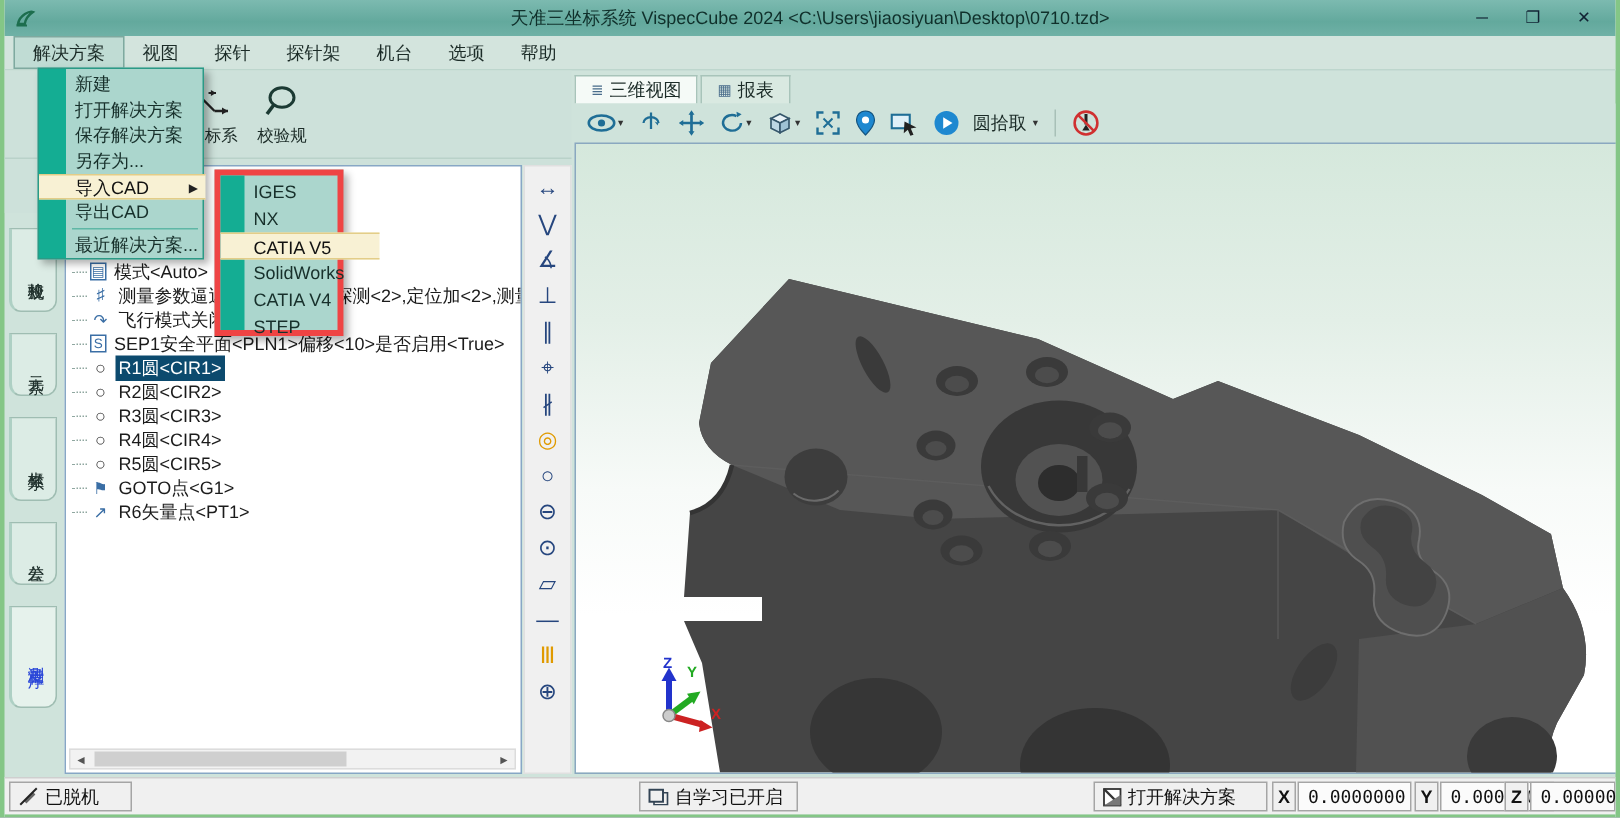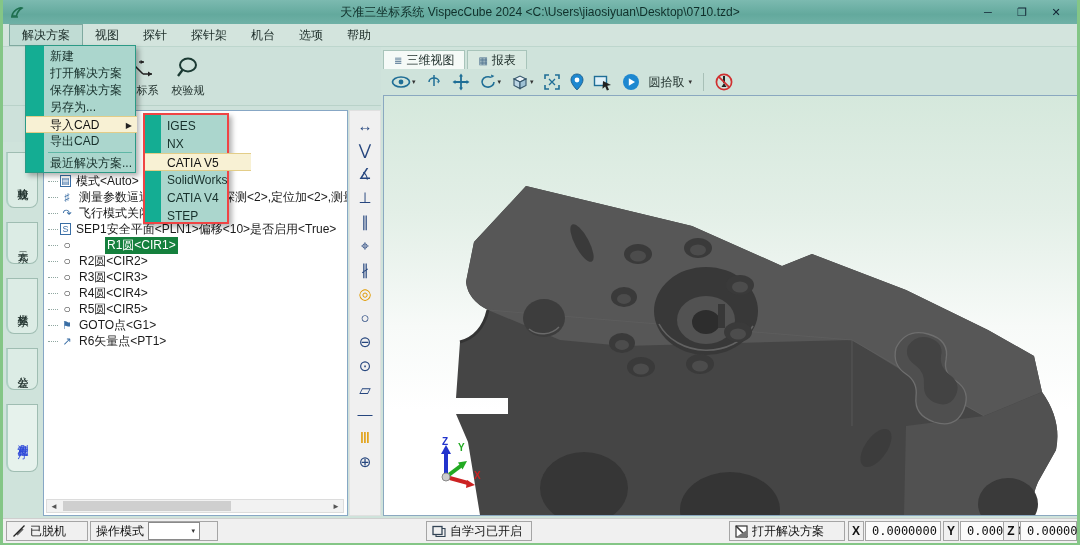--- a/index.html
+++ b/index.html
@@ -33,35 +33,35 @@
         writing-mode:vertical-rl;text-orientation:upright;font-size:11px;color:#20312d;letter-spacing:1px;}
   .vtab.active{color:#2a46d8;background:#e6f2ec;}
   
   #tree-panel{left:40px;top:110px;width:305px;height:406px;background:#ffffff;border:1px solid #87a7c5;overflow:hidden;}
   .trow{position:absolute;left:4px;height:16px;display:flex;align-items:center;white-space:nowrap;font-size:12px;color:#1b1b1b;}
   .trow::before{content:"";display:inline-block;width:10px;border-top:1px dotted #8fa7a0;margin-right:2px;}
   .tglyph{display:inline-block;width:14px;text-align:center;font-size:11px;color:#3a6ea5;margin-right:3px;}
   .tglyph.circ{color:#333;font-size:12px;}
   .tglyph.boxed{border:1px solid #3a6ea5;font-size:9px;line-height:11px;width:11px;height:12px;color:#3a6ea5;}
   .tlabel{padding:0 2px;}
-  .tlabel.sel{background:#15803d;color:#ffffff;margin-left:28px;}
+  .tlabel.sel{background:#0c4a6e;color:#ffffff;}
   #tree-hscroll{position:absolute;left:2px;bottom:2px;width:298px;height:14px;background:#f2f2f2;border:1px solid #dcdcdc;display:flex;align-items:center;}
   .scroll-arrow{width:14px;text-align:center;font-size:8px;color:#555;}
   #tree-thumb{position:absolute;left:16px;width:168px;height:10px;background:#cfcfcf;}
   
   #geo-strip{left:346px;top:110px;width:32px;height:406px;background:#f0f0f0;border:1px solid #e0e0e0;}
   .geo-icon{position:absolute;left:0;width:30px;height:22px;text-align:center;font-size:15px;line-height:22px;color:#26467e;}
   .geo-icon.orange{color:#e09a00;}
   
   #solution-menu{left:22px;top:45px;width:111px;height:128px;background:#abd6cd;border:1px solid #2b9a86;box-shadow:3px 3px 5px rgba(0,0,0,.30);z-index:50;}
   #solution-gutter{position:absolute;left:0;top:0;width:18px;height:100%;background:#14ad93;}
   .mrow{position:absolute;left:0;width:111px;height:17px;line-height:17px;font-size:12px;color:#17302b;padding-left:24px;}
   .mrow .subarrow{position:absolute;right:5px;font-size:8px;color:#222;}
   .mrow.hl{background:#f8f1d4;border-top:1px solid #e3cd88;border-bottom:1px solid #e3cd88;color:#111;}
-  #cad-submenu{left:140px;top:113px;width:86px;height:111px;background:#abd6cd;border:2px solid #ef4444;box-shadow:3px 3px 5px rgba(0,0,0,.30);z-index:60;padding-left:24px;}
+  #cad-submenu{left:140px;top:113px;width:86px;height:111px;background:#abd6cd;border:4px solid #ef4444;box-shadow:3px 3px 5px rgba(0,0,0,.30);z-index:60;padding-left:24px;}
   #cad-gutter{position:absolute;left:0;top:0;width:16px;height:100%;background:#14ad93;}
   .srow{position:absolute;left:0;width:106px;height:18px;line-height:18px;font-size:12px;color:#17302b;padding-left:22px;}
   .srow.hl{background:#f8f1d4;border-top:1px solid #e3cd88;border-bottom:1px solid #e3cd88;color:#111;}
   
   #view-tabs{left:380px;top:50px;width:698px;height:19px;display:flex;gap:2px;}
   .vptab{height:19px;display:flex;align-items:center;gap:4px;padding:0 10px;font-size:12px;color:#1c2c28;background:#d9e9e1;border:1px solid #a8c4ba;border-bottom:none;}
   .vptab.active{background:#f5faf7;}
   .vptab .ticon{font-size:10px;color:#4a6d8c;}
   #view-toolbar{left:380px;top:69px;width:698px;height:26px;background:#cfe3db;display:flex;align-items:center;gap:9px;padding-left:8px;}
   .vt-item{display:flex;align-items:center;gap:1px;}
@@ -410,26 +410,20 @@
   </div>
 
   <div id="statusbar" class="abs">
     <div class="seg" style="left:3px;width:82px">
       <svg width="14" height="14" viewBox="0 0 14 14">
         <path d="M4,10 L10,4 l1.6,1.6 L5.6,11.6 Z" fill="#666666"></path>
         <path d="M1.5,12.5 L12.5,1.5" stroke="#222222" stroke-width="1.3"></path>
       </svg>
       <span>已脱机</span>
     </div>
-    <div class="seg" style="left:87px;width:128px">
-      <span>操作模式</span>
-      <div class="combo" style="width:52px">
-        <span class="caret">▾</span>
-      </div>
-    </div>
     <div class="seg" style="left:423px;width:106px">
       <svg width="14" height="12" viewBox="0 0 14 12">
         <rect x="1" y="1.5" width="9" height="8" fill="none" stroke="#334455" stroke-width="1.3"></rect>
         <path d="M10,3.5 h3 v8 h-9 v-2" fill="none" stroke="#334455" stroke-width="1.1"></path>
       </svg>
       <span>自学习已开启</span>
     </div>
     <div class="seg" style="left:726px;width:116px">
       <svg width="13" height="13" viewBox="0 0 13 13">
         <rect x="1" y="1" width="11" height="11" fill="#ffffff" stroke="#333333" stroke-width="1.2"></rect>

